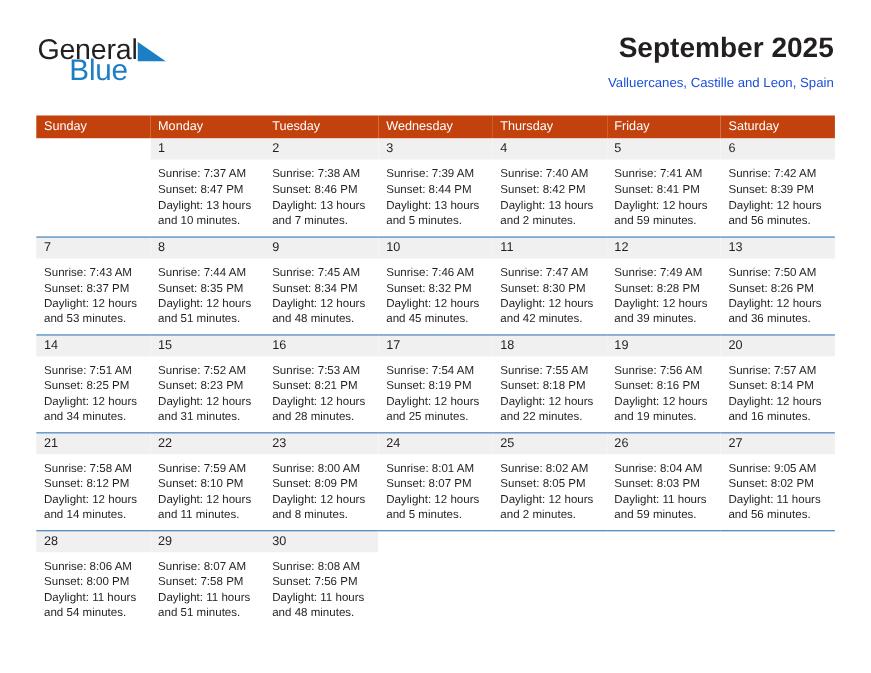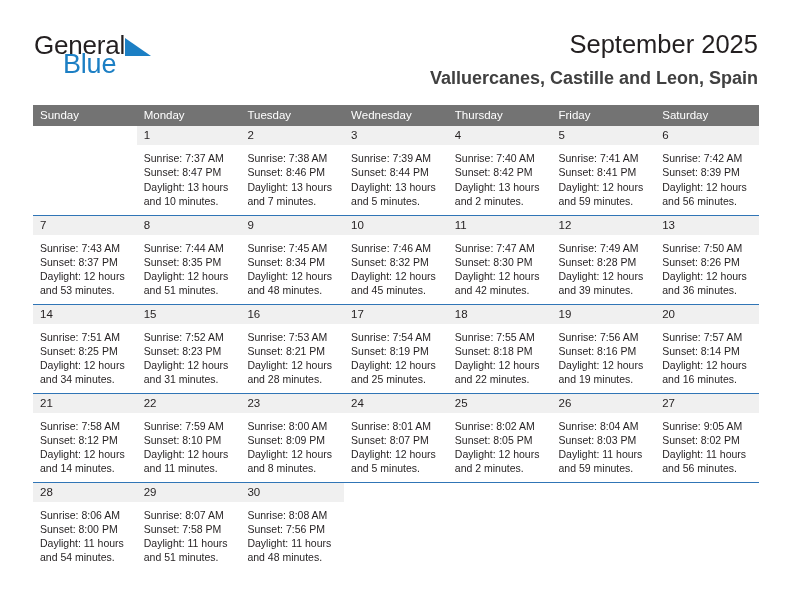--- a/index.html
+++ b/index.html
@@ -62,48 +62,48 @@
     white-space: nowrap;
   }
   .title-block {
     position: absolute;
     right: 34px;
     top: 30px;
     text-align: right;
   }
   .cal-title {
     font-size: 25.5px;
-    font-weight: normal;
+    font-weight: bold;
     color: #231f20;
     line-height: 1.15;
     white-space: nowrap;
   }
   .cal-subtitle {
-    font-size: 18px;
-    font-weight: bold;
-    color: #404040;
+    font-size: 12px;
+    font-weight: normal;
+    color: #1d4ed8;
     margin-top: 9px;
     line-height: 1.2;
     white-space: nowrap;
   }
 
   
   .calendar {
     position: absolute;
     left: 33px;
     top: 105px;
     width: 726px;
   }
   table.cal {
     width: 726px;
     border-collapse: collapse;
     table-layout: fixed;
   }
   table.cal th {
-    background: #737373;
+    background: #c2410c;
     color: #ffffff;
     font-size: 11.5px;
     font-weight: normal;
     text-align: left;
     padding: 4px 0 5px 7px;
     height: 20px;
     line-height: 12px;
   }
   td.daycell {
     vertical-align: top;

